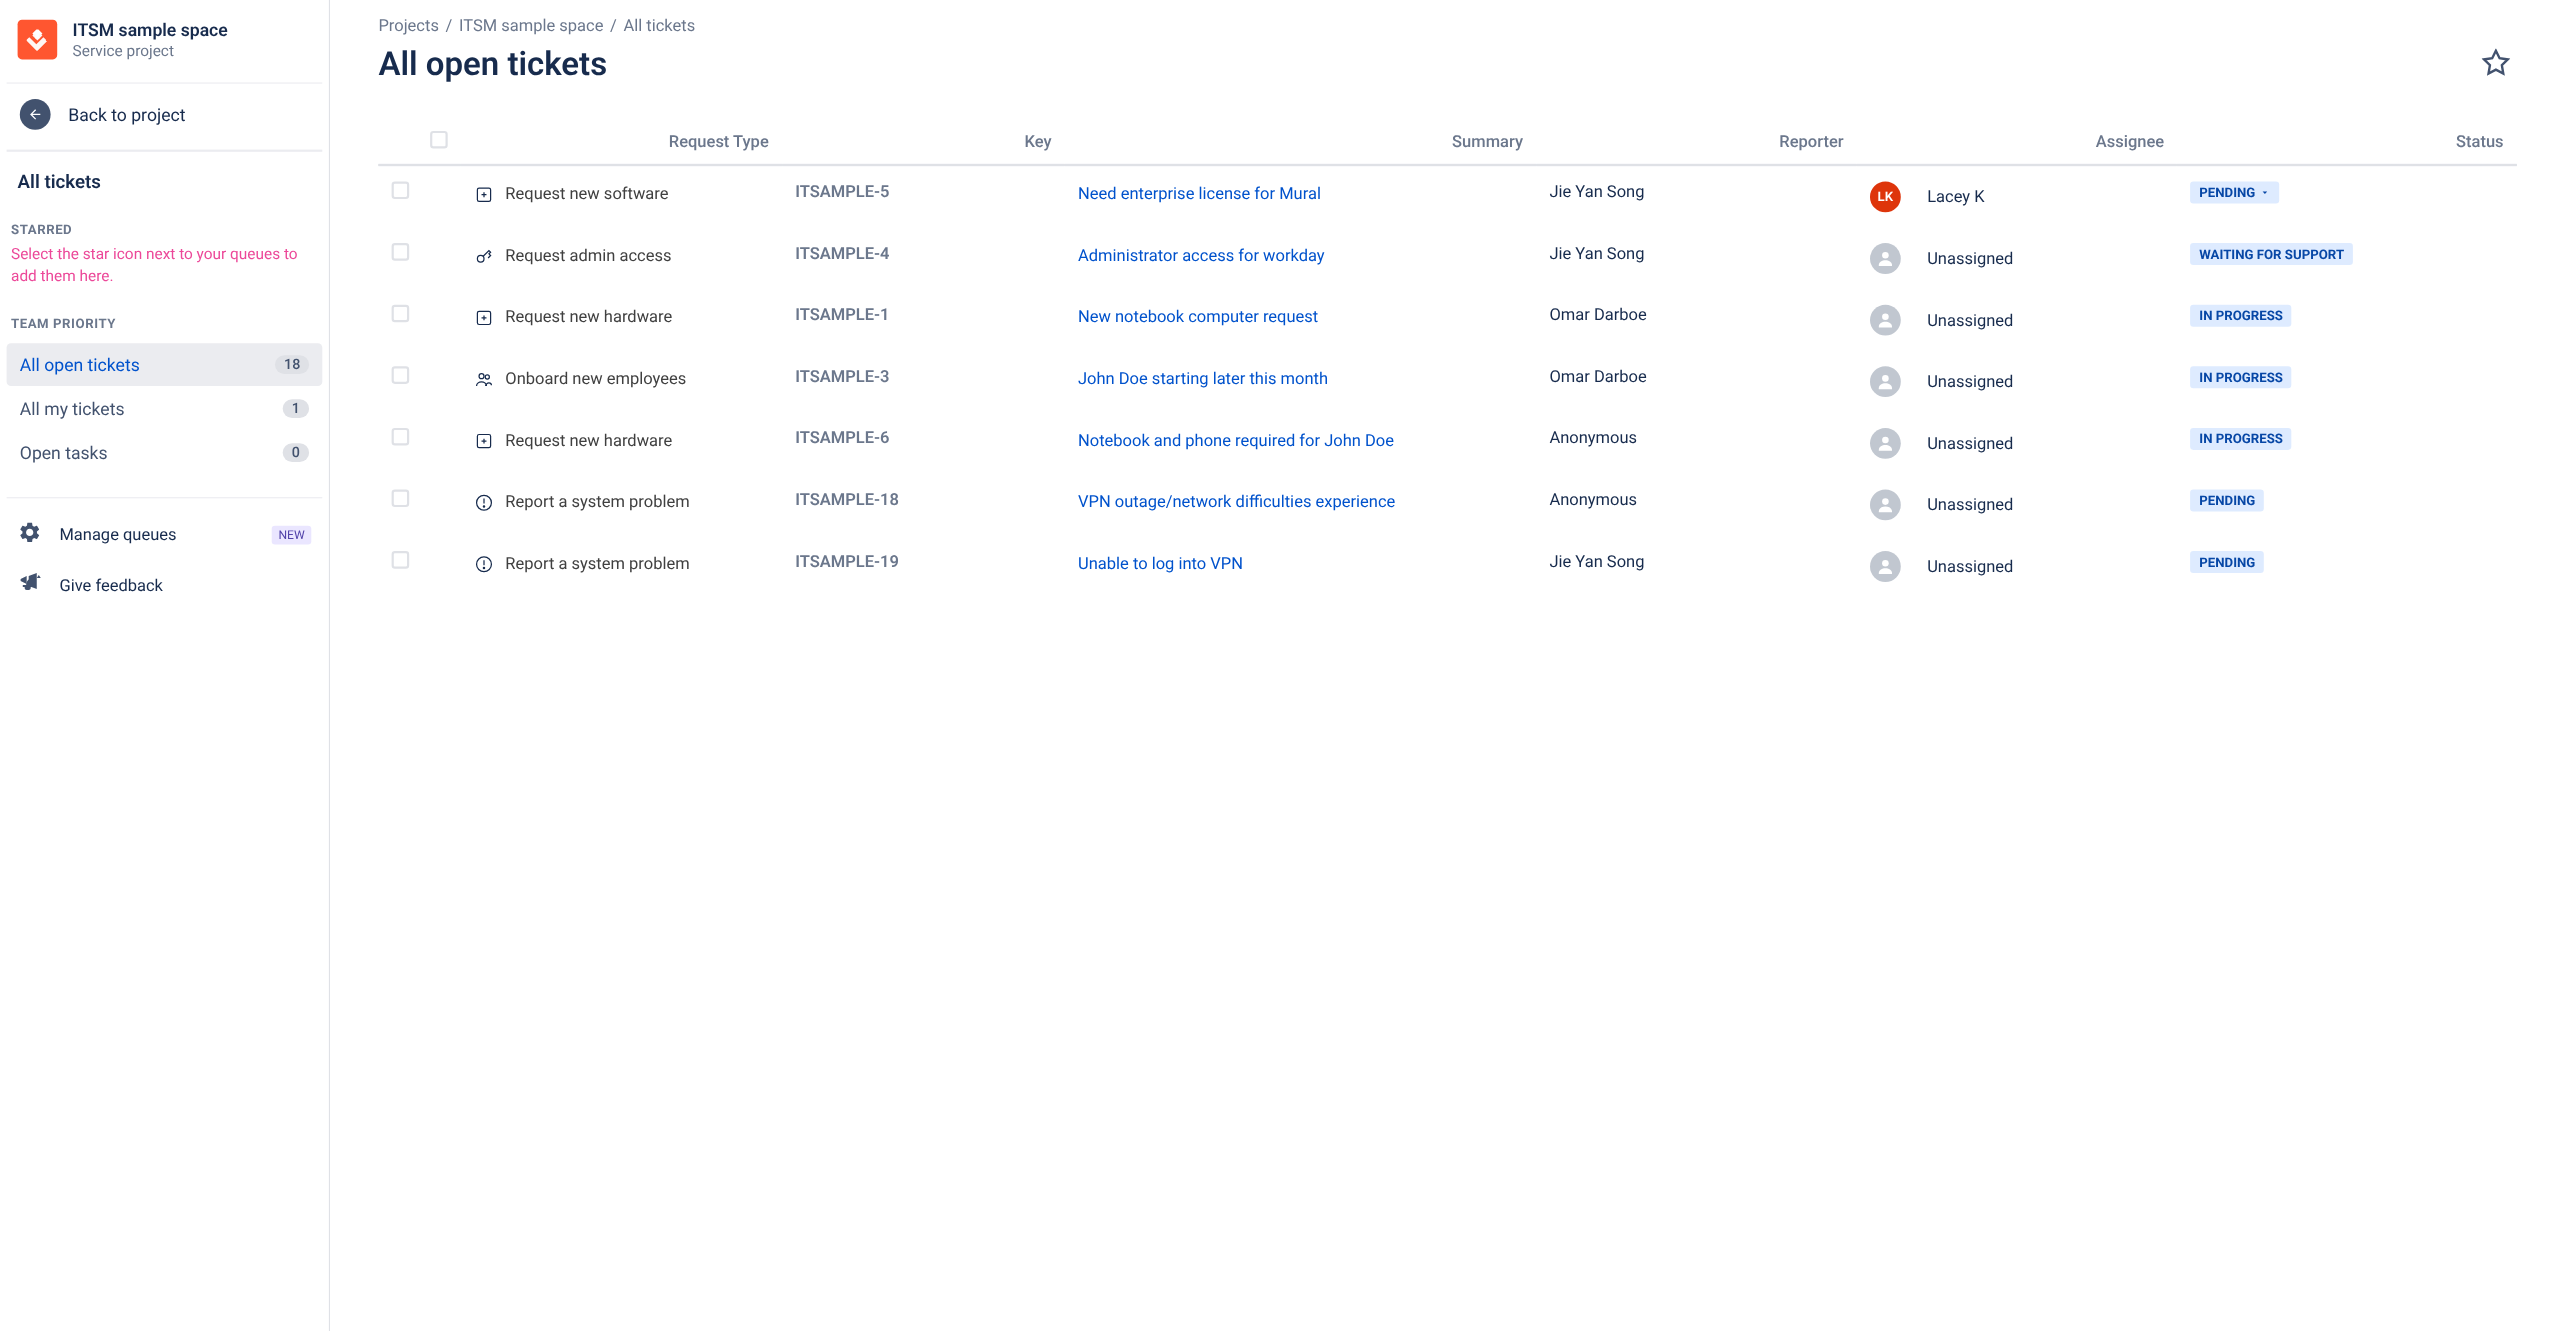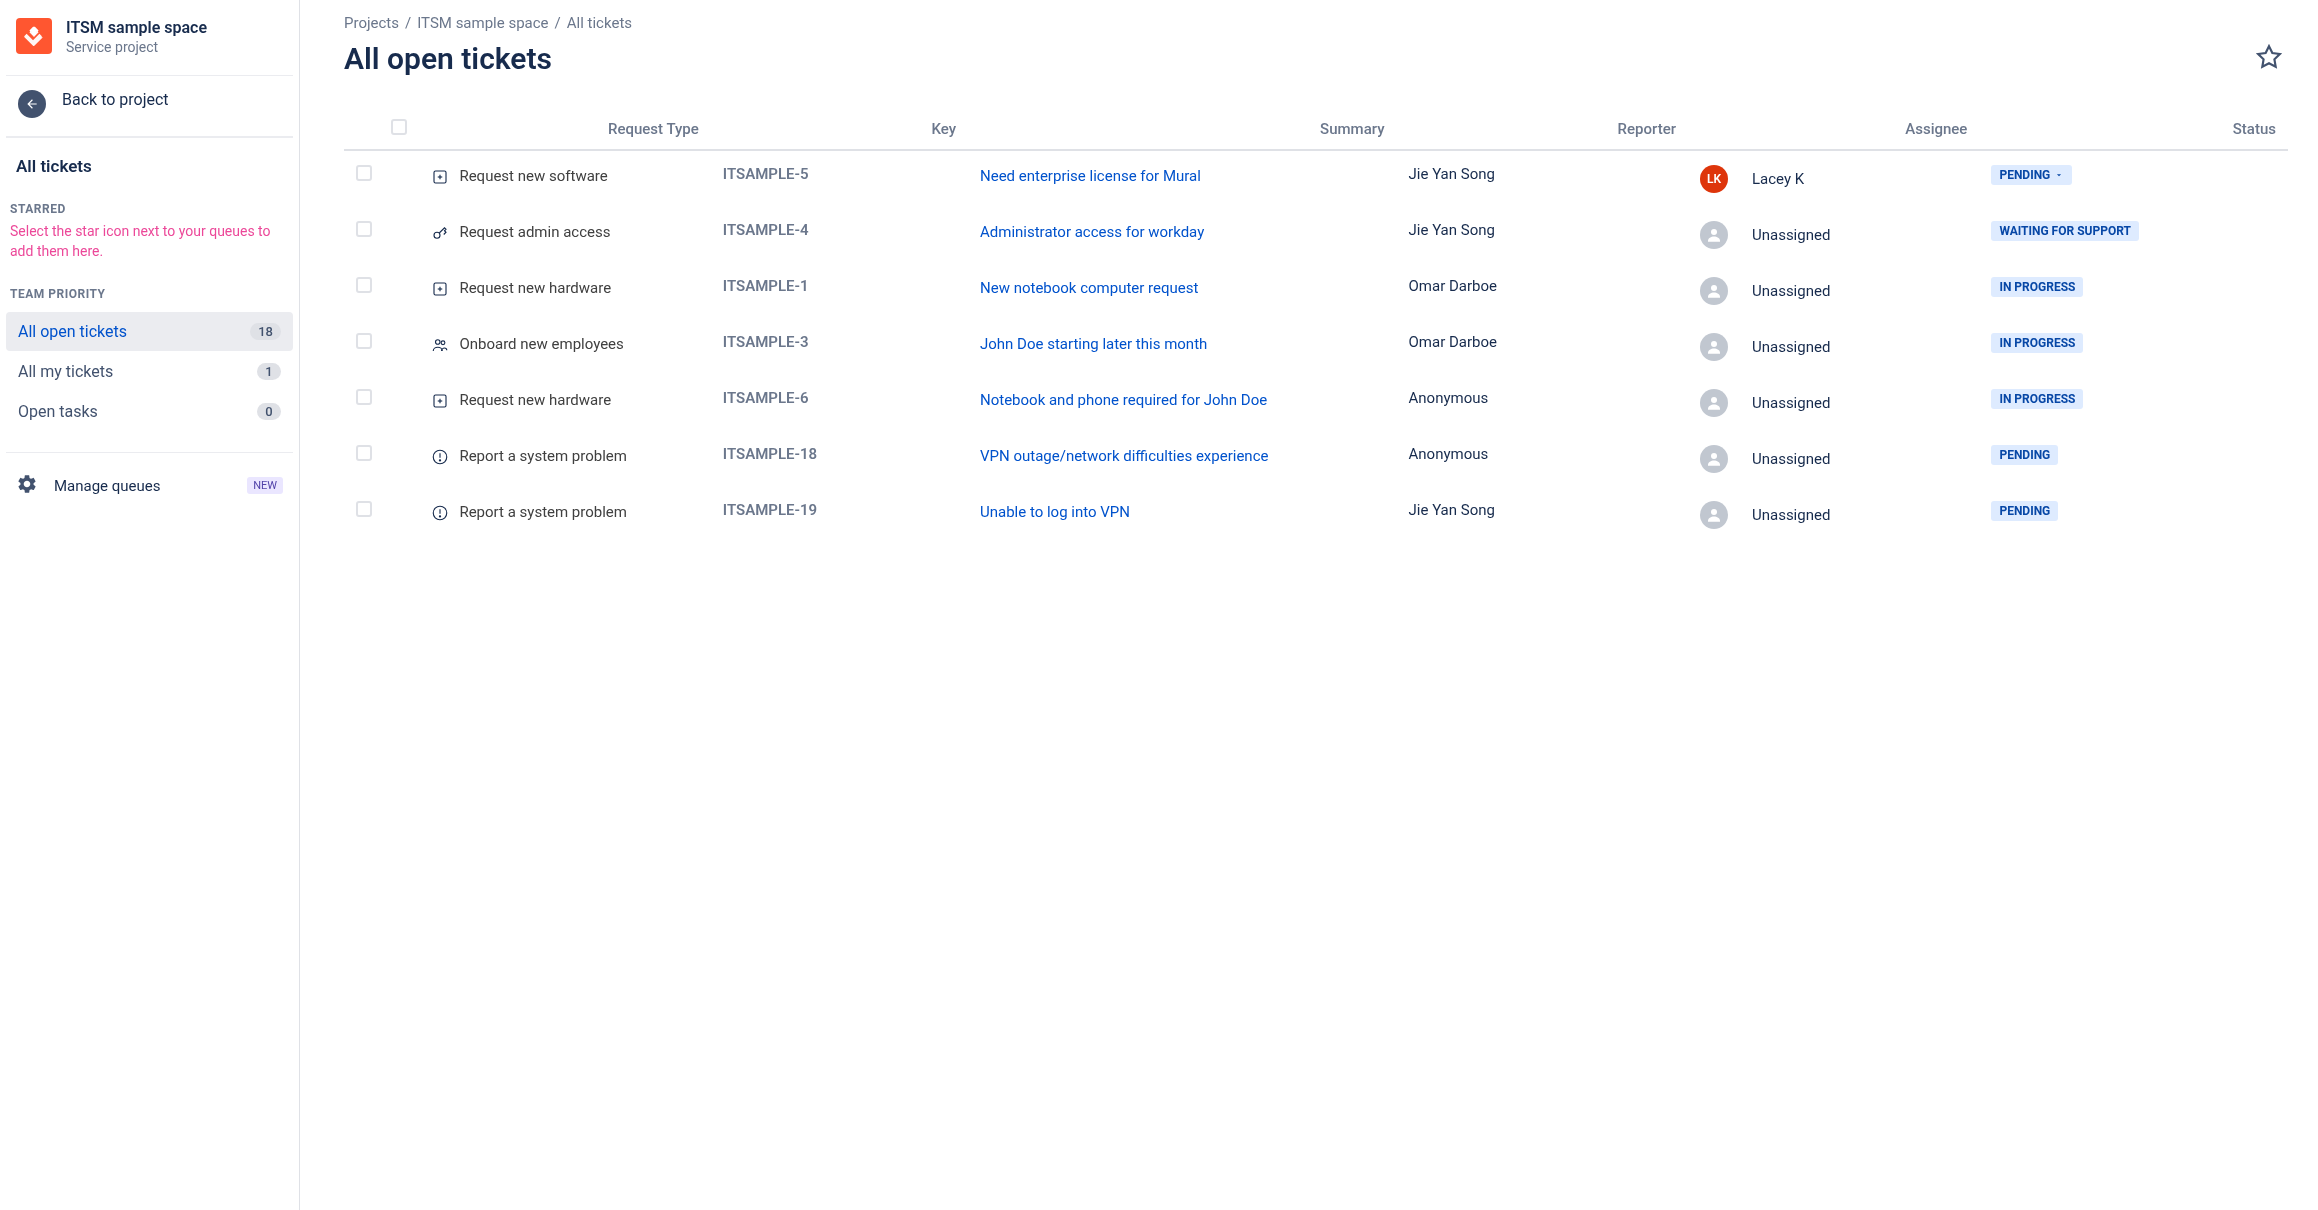--- a/index.html
+++ b/index.html
@@ -4,21 +4,21 @@
 <style>
 * { box-sizing: border-box; margin: 0; padding: 0; }
 body { font-family: -apple-system, BlinkMacSystemFont, "Segoe UI", Roboto, Helvetica, Arial, sans-serif; color: #172B4D; background: #fff; font-size: 14px; }
 .layout { display: flex; height: 100vh; }
 .sidebar { width: 300px; border-right: 1px solid #DFE1E6; display: flex; flex-direction: column; padding: 8px 6px; }
 .project-header { display: flex; align-items: flex-start; padding: 10px 10px 14px 10px; gap: 14px; }
 .project-icon { width: 36px; height: 36px; background: #FF5630; border-radius: 4px; display: flex; align-items: center; justify-content: center; }
 .project-icon svg { width: 22px; height: 22px; fill: #fff; }
 .project-name { font-weight: 600; font-size: 16px; color: #172B4D; }
 .project-type { color: #6B778C; font-size: 14px; margin-top: 2px; }
-.back-row { display: flex; align-items: flex-start; gap: 16px; padding: 14px 12px; cursor: pointer; border-top: 1px solid #EBECF0; margin-top: 6px; }
+.back-row { display: flex; align-items: center; gap: 16px; padding: 14px 12px; cursor: pointer; border-top: 1px solid #EBECF0; margin-top: 6px; }
 .back-circle { width: 28px; height: 28px; border-radius: 50%; background: #42526E; display: flex; align-items: center; justify-content: center; }
 .back-circle svg { width: 14px; height: 14px; fill: #fff; }
 .back-label { font-size: 16px; color: #172B4D; }
 .nav-divider { border-top: 2px solid #EBECF0; margin: 4px 0; }
 .nav-section-title { font-size: 17px; font-weight: 600; padding: 14px 10px 8px 10px; color: #172B4D; }
 .starred-heading { font-size: 12px; font-weight: 700; color: #6B778C; letter-spacing: 0.5px; padding: 18px 10px 6px 4px; }
 .starred-help { font-size: 14px; color: #ec4899; padding: 0 8px 0 4px; line-height: 1.4; }
 .team-heading { font-size: 12px; font-weight: 700; color: #6B778C; letter-spacing: 0.5px; padding: 26px 10px 10px 4px; }
 .queue-item { display: flex; align-items: center; justify-content: space-between; padding: 10px 12px; border-radius: 4px; cursor: pointer; margin: 1px 0; }
 .queue-item.selected { background: #EBECF0; }
@@ -118,20 +118,29 @@
     <div class="bottom-links">
       <div class="bottom-link">
         <span>
           <svg viewBox="0 0 24 24">
               <path d="M19.14 12.94c.04-.3.06-.61.06-.94s-.02-.64-.06-.94l2.03-1.58c.18-.14.23-.4.12-.61l-1.92-3.32c-.12-.21-.37-.29-.59-.22l-2.39.96c-.5-.38-1.03-.7-1.62-.94l-.36-2.54c-.04-.24-.24-.41-.48-.41h-3.84c-.24 0-.44.17-.48.41l-.36 2.54c-.59.24-1.13.56-1.62.94l-2.39-.96c-.22-.08-.47 0-.59.22L2.74 8.83c-.12.21-.07.47.12.61l2.03 1.58c-.04.3-.06.63-.06.94s.02.64.06.94l-2.03 1.58c-.18.14-.23.4-.12.61l1.92 3.32c.12.21.37.29.59.22l2.39-.96c.5.38 1.03.7 1.62.94l.36 2.54c.04.24.24.41.48.41h3.84c.24 0 .44-.17.48-.41l.36-2.54c.59-.24 1.13-.56 1.62-.94l2.39.96c.22.08.47 0 .59-.22l1.92-3.32c.12-.21.07-.47-.12-.61l-2.03-1.58zM12 15.6c-1.98 0-3.6-1.62-3.6-3.6s1.62-3.6 3.6-3.6 3.6 1.62 3.6 3.6-1.62 3.6-3.6 3.6z"></path>
             </svg>
         </span>
         <span class="bottom-link-label">Manage queues</span>
         <span class="new-badge">NEW</span>
       </div>
+      <div class="bottom-link">
+        <span>
+          <svg viewBox="0 0 24 24">
+              <path d="M18 11c0-1.1-.6-2.06-1.5-2.58V6c0-.55-.45-1-1-1s-1 .45-1 1v1.1c-3.35.49-6 3.37-6 6.9H6c-.55 0-1 .45-1 1s.45 1 1 1h1v1c0 1.1.9 2 2 2h2c1.1 0 2-.9 2-2v-1h1c.55 0 1-.45 1-1s-.45-1-1-1h-.5c0-1.93 1.57-3.5 3.5-3.5V11zm3-7l-2 3h4l-2-3z"></path>
+              <path d="M3 10l6 3v-8L3 8v2zm8-5v10l8 3V2l-8 3z"></path>
+            </svg>
+        </span>
+        <span class="bottom-link-label">Give feedback</span>
+      </div>
     </div>
   </aside>
 
   <main class="main">
     <div class="breadcrumb">
       <a>Projects</a>
       <span class="sep">/</span>
       <a>ITSM sample space</a>
       <span class="sep">/</span>
       <a>All tickets</a>

